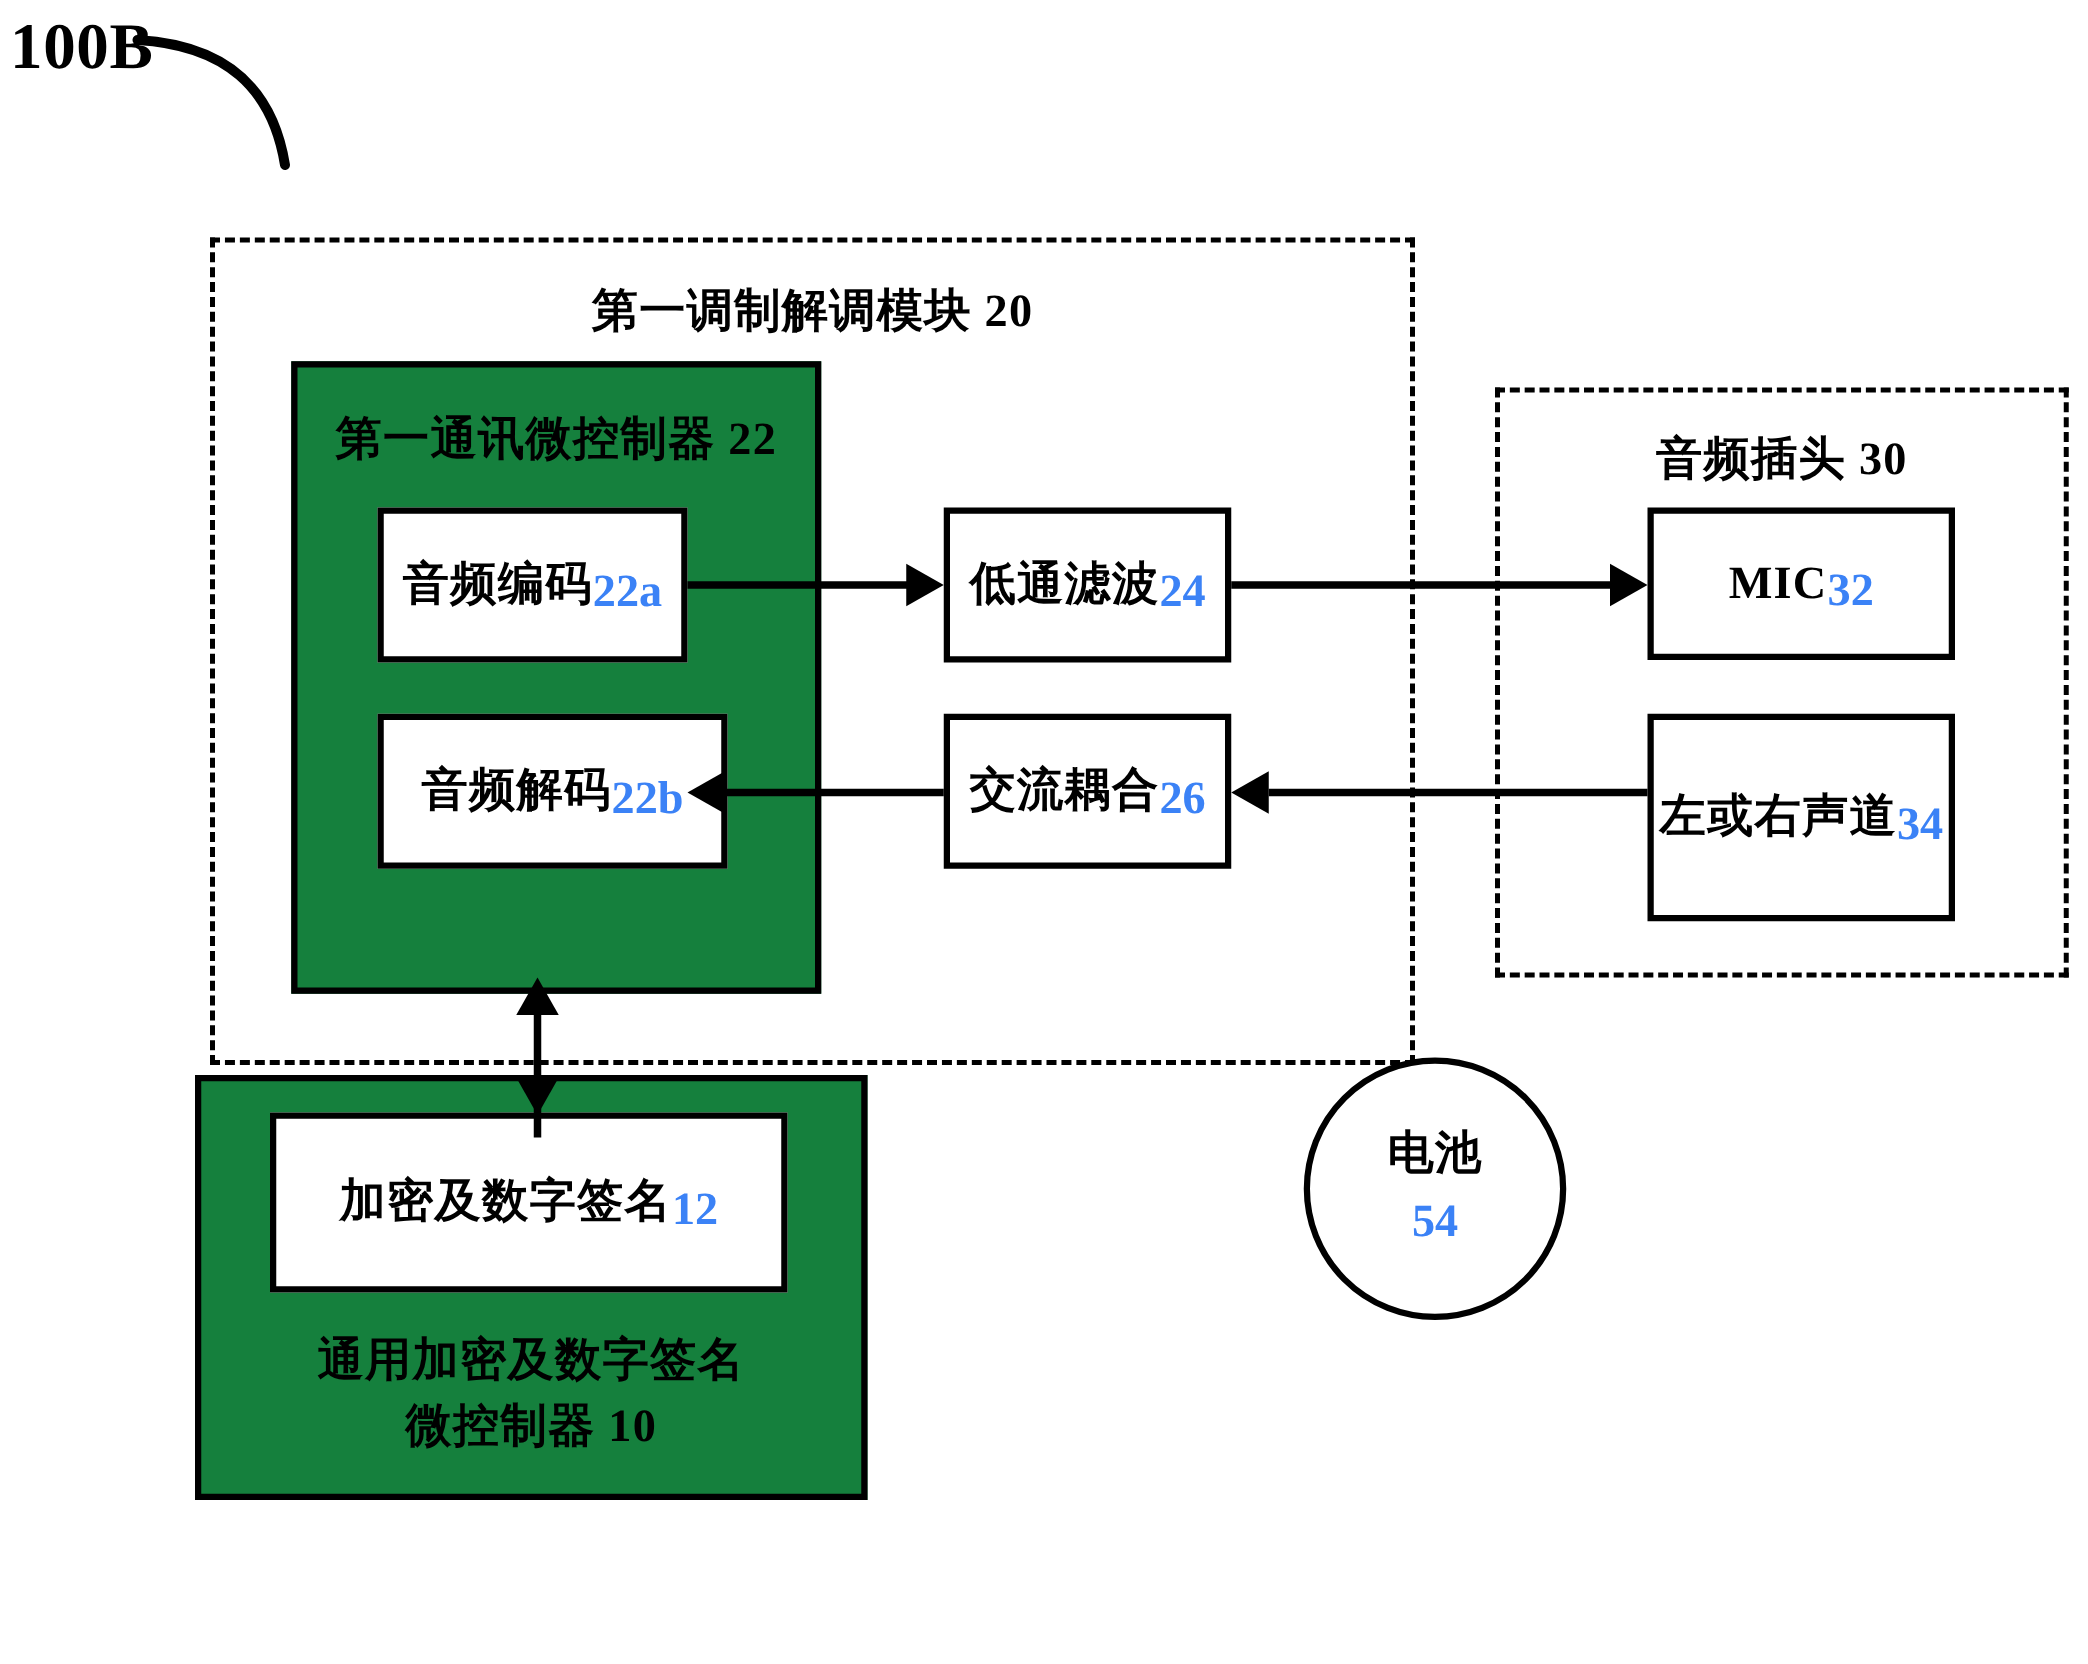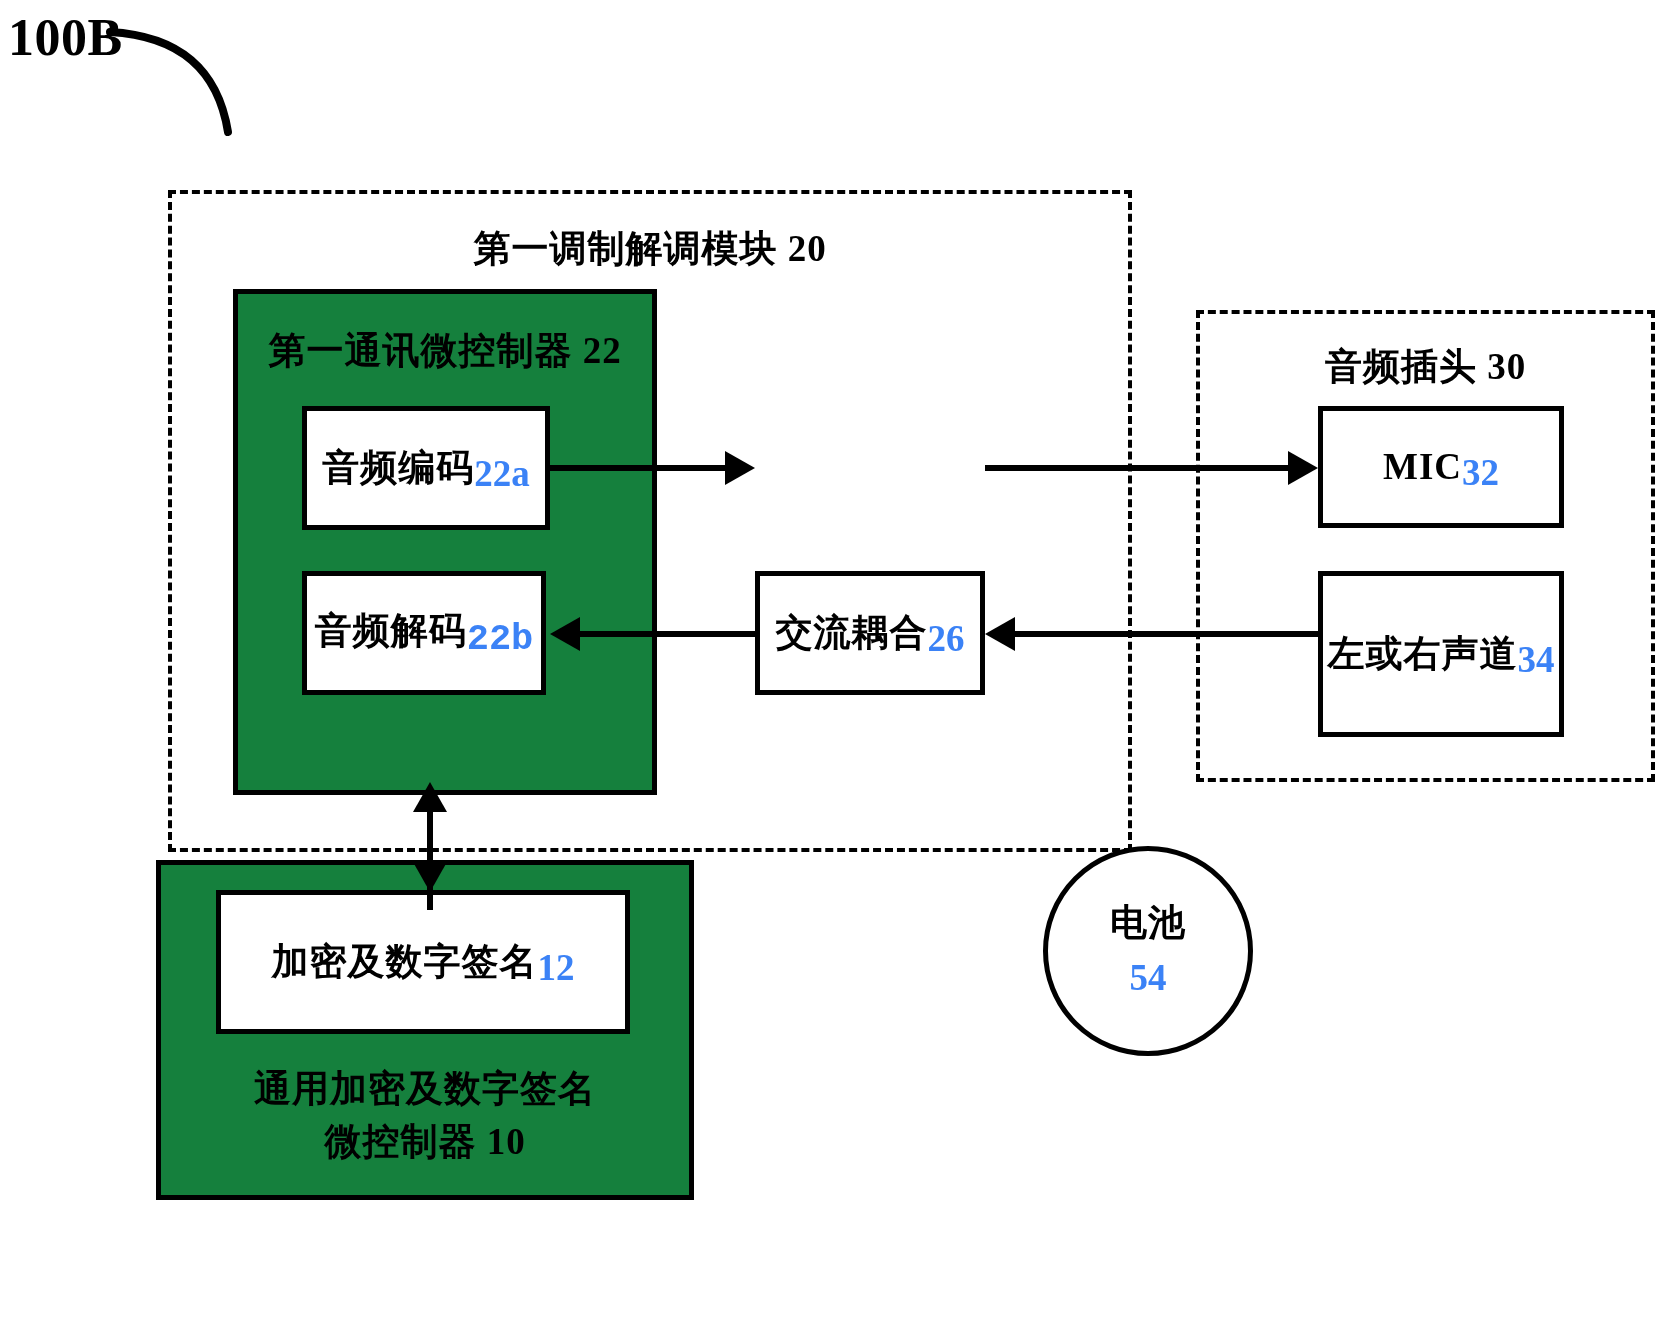--- a/index.html
+++ b/index.html
@@ -173,25 +173,29 @@
 
   <div class="solid-box" style="left:233px; top:289px; width:424px; height:506px;">
     <div class="box-title" style="top:32px;">第一通讯微控制器  22</div>
   </div>
 
   <div class="leaf-box" style="left:302px; top:406px; width:248px; height:124px;">
     <span class="leaf-label">音频编码</span>
     <span class="leaf-num">22a</span>
   </div>
 
-  <div class="leaf-box" style="left:302px; top:571px; width:244px; height:124px;font-family:Liberation Mono, monospace;">
+  <div class="leaf-box" style="left:302px; top:571px; width:280px; height:124px;">
     <span class="leaf-label">音频解码</span>
     <span class="leaf-num">22b</span>
   </div>
 
+  <div class="leaf-box" style="left:755px; top:406px; width:230px; height:124px;">
+    <span class="leaf-label">低通滤波</span>
+    <span class="leaf-num">24</span>
+  </div>
 
   <div class="leaf-box" style="left:755px; top:571px; width:230px; height:124px;">
     <span class="leaf-label">交流耦合</span>
     <span class="leaf-num">26</span>
   </div>
 
   <div class="dashed-group" style="left:1196px; top:310px; width:459px; height:472px;">
     <div class="group-title" style="top:28px;">音频插头  30</div>
   </div>
 

